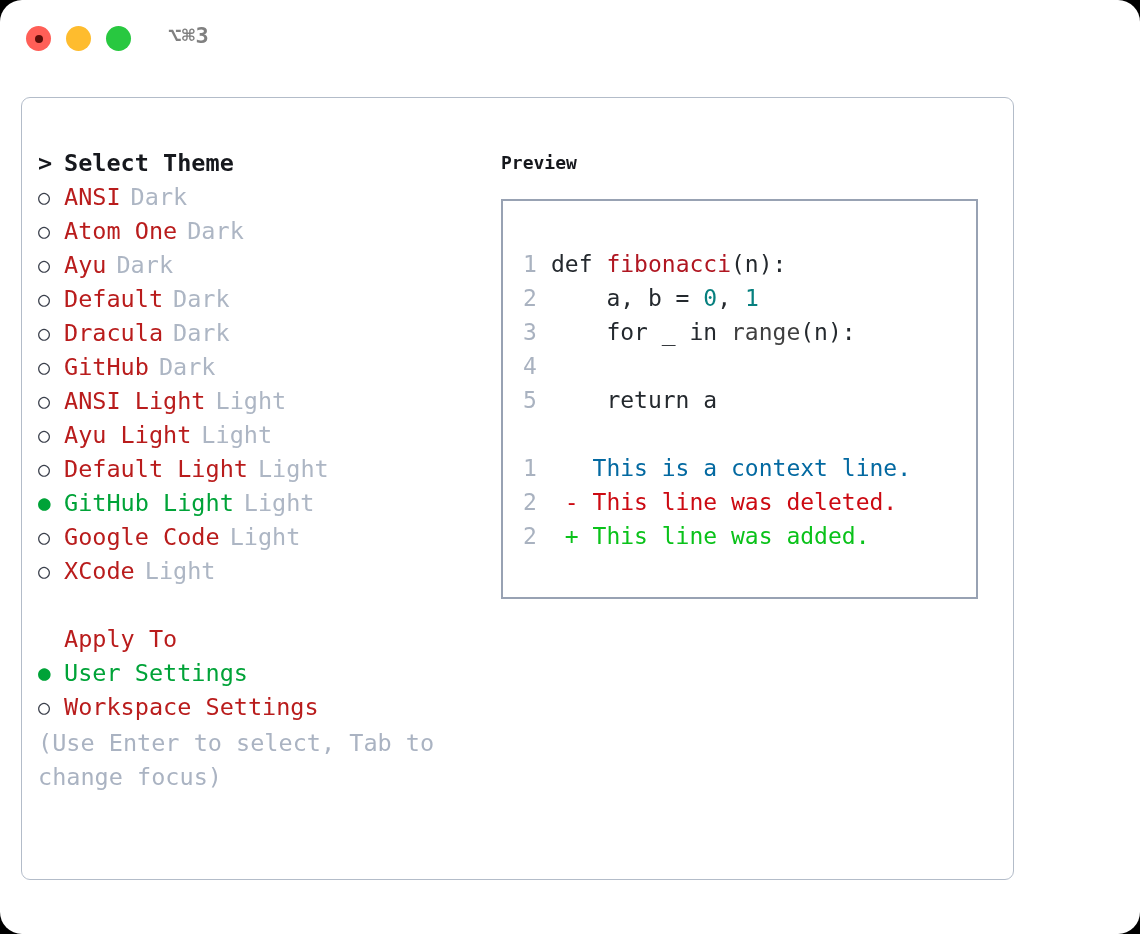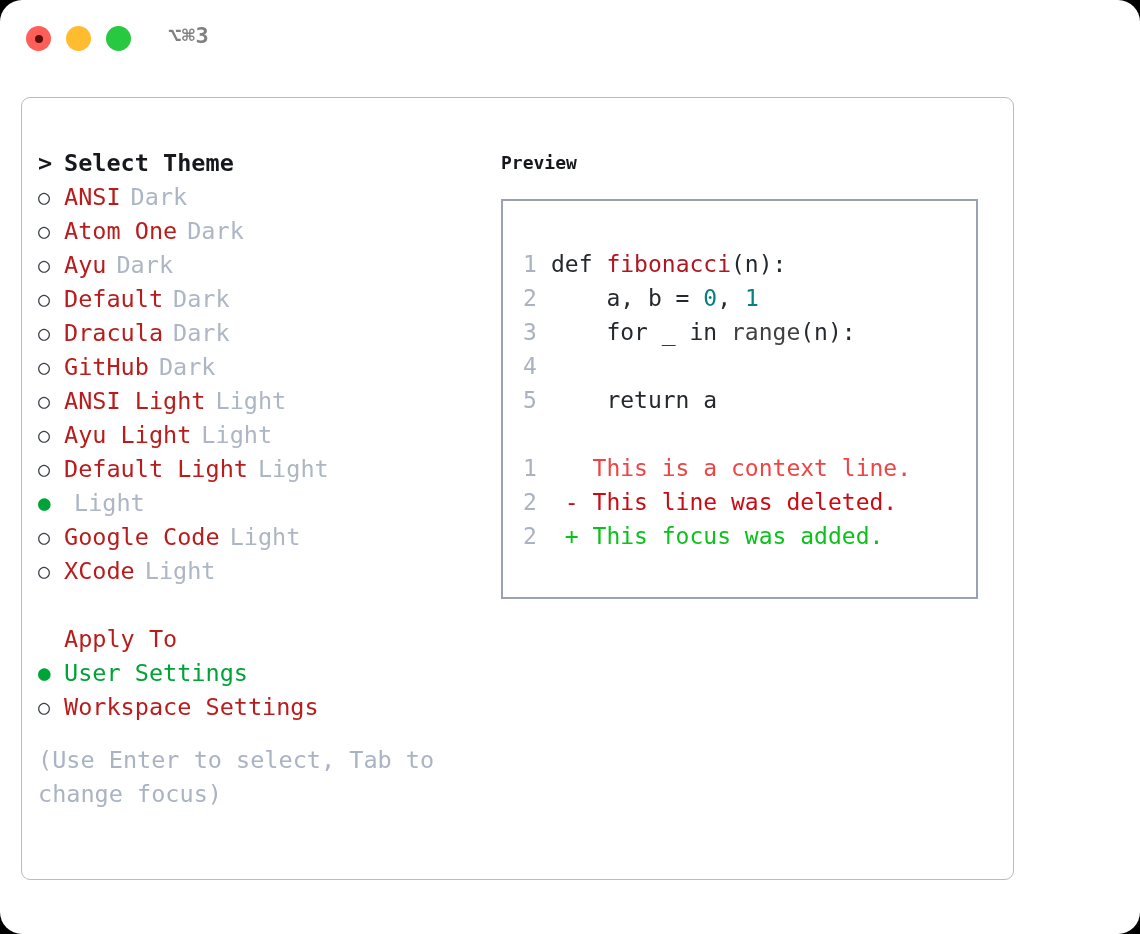--- a/index.html
+++ b/index.html
@@ -131,21 +131,21 @@
     color: #adb6c4;
     padding-left: 10px;
   }
   .sub-hdr {
     color: #b91c1c;
     font-size: 23.5px;
   }
   .spacer-line { height: 34px; }
 
   .hint {
-    margin-top: 19px;
+    margin-top: 2px;
     font-size: 23.5px;
     line-height: 34px;
     color: #aab3c2;
     width: 410px;
   }
 
   
   .right-col {
     position: absolute;
     left: 479px;
@@ -178,21 +178,21 @@
     display: inline-block;
     width: 28px;
     flex: 0 0 28px;
     color: #a9b2c0;
     text-align: left;
   }
   .code-text { color: #24292e; white-space: pre; }
   .tok-fn    { color: #b01621; }
   .tok-num   { color: #07807f; }
   .tok-call  { color: #404040; }
-  .diff-ctx  { color: #ef4444; }
+  .diff-ctx  { color: #0369a1; }
   .diff-del  { color: #cc0a12; }
   .diff-add  { color: #0ac21a; }
   .blank-line { height: 34px; }
 </style>
 </head>
 <body>
 
 <div class="window">
 
   <div class="titlebar">
@@ -216,21 +216,21 @@
       <div id="theme-list">
           <div class="list-line"><span class="marker">○</span><span class="item-name">ANSI</span><span class="item-tag">Dark</span></div>
           <div class="list-line"><span class="marker">○</span><span class="item-name">Atom One</span><span class="item-tag">Dark</span></div>
           <div class="list-line"><span class="marker">○</span><span class="item-name">Ayu</span><span class="item-tag">Dark</span></div>
           <div class="list-line"><span class="marker">○</span><span class="item-name">Default</span><span class="item-tag">Dark</span></div>
           <div class="list-line"><span class="marker">○</span><span class="item-name">Dracula</span><span class="item-tag">Dark</span></div>
           <div class="list-line"><span class="marker">○</span><span class="item-name">GitHub</span><span class="item-tag">Dark</span></div>
           <div class="list-line"><span class="marker">○</span><span class="item-name">ANSI Light</span><span class="item-tag">Light</span></div>
           <div class="list-line"><span class="marker">○</span><span class="item-name">Ayu Light</span><span class="item-tag">Light</span></div>
           <div class="list-line"><span class="marker">○</span><span class="item-name">Default Light</span><span class="item-tag">Light</span></div>
-          <div class="list-line"><span class="marker sel">●</span><span class="item-tag">Light</span></div>
+          <div class="list-line"><span class="marker sel">●</span><span class="item-name selected">GitHub Light</span><span class="item-tag">Light</span></div>
           <div class="list-line"><span class="marker">○</span><span class="item-name">Google Code</span><span class="item-tag">Light</span></div>
           <div class="list-line"><span class="marker">○</span><span class="item-name">XCode</span><span class="item-tag">Light</span></div>
         </div>
 
       <div class="spacer-line"></div>
 
       <div class="list-line">
         <span class="marker"></span>
         <span class="sub-hdr">Apply To</span>
       </div>
@@ -251,19 +251,19 @@
             <div class="code-line"><span class="gutter">1</span><span><span class="code-text">def </span><span class="tok-fn">fibonacci</span><span class="code-text">(n):</span></span></div>
             <div class="code-line"><span class="gutter">2</span><span><span class="code-text">    a, b = </span><span class="tok-num">0</span><span class="code-text">, </span><span class="tok-num">1</span></span></div>
             <div class="code-line"><span class="gutter">3</span><span><span class="code-text">    for _ in </span><span class="tok-call">range</span><span class="code-text">(n):</span></span></div>
             <div class="code-line"><span class="gutter">4</span></div>
             <div class="code-line"><span class="gutter">5</span><span><span class="code-text">    return a</span></span></div>
           </div>
         <div class="blank-line"></div>
         <div id="diff-block">
             <div class="code-line"><span class="gutter">1</span><span class="diff-ctx">   This is a context line.</span></div>
             <div class="code-line"><span class="gutter">2</span><span class="diff-del"> - This line was deleted.</span></div>
-            <div class="code-line"><span class="gutter">2</span><span class="diff-add"> + This focus was added.</span></div>
+            <div class="code-line"><span class="gutter">2</span><span class="diff-add"> + This line was added.</span></div>
           </div>
       </div>
     </div>
 
   </div>
 </div>
 
 </body></html>

